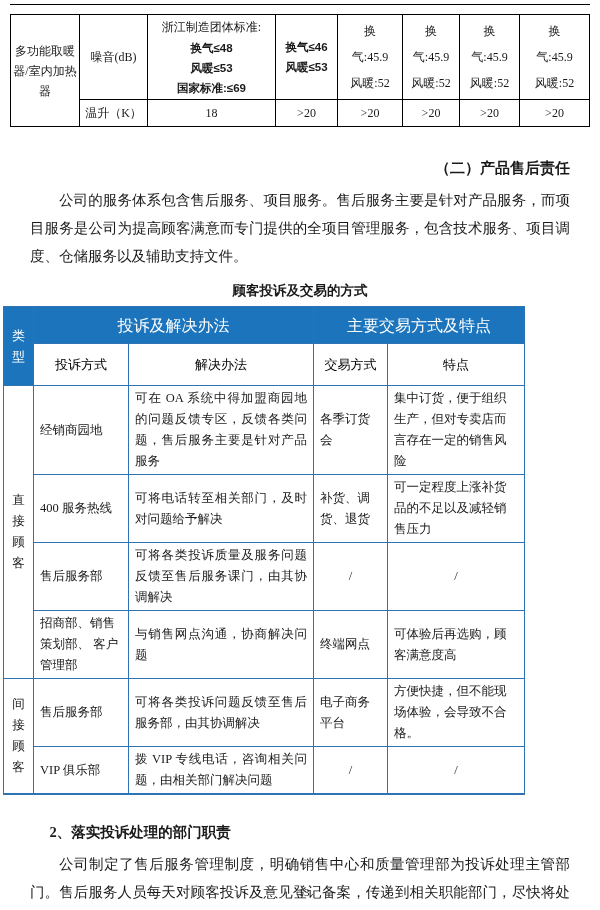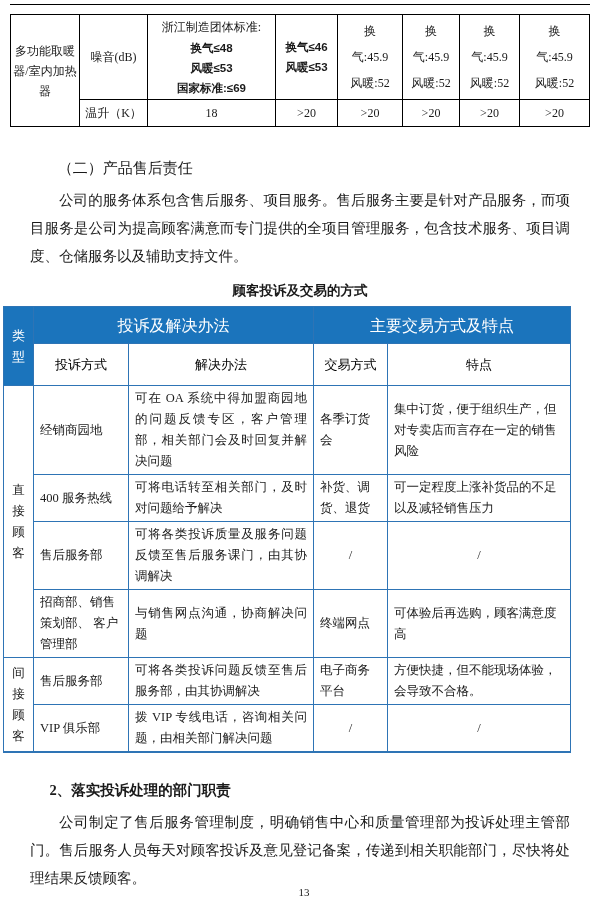--- a/index.html
+++ b/index.html
@@ -58,43 +58,44 @@
   }
   .spec-table .row-noise td { height: 85px; }
   .spec-table .row-temp td { height: 27px; }
   .spec-val-cell div { line-height: 26px; }
   .spec-bold { font-family: "Liberation Sans", sans-serif; font-weight: 600; font-size: 11.5px; }
   .spec-std-line1 { line-height: 21px; }
   
   .content { padding: 0 30px; }
   .sec-heading {
     margin-top: 30px;
-    font-weight: normal;
+    font-weight: bold;
     font-size: 15px;
     text-indent: 1.85em;
     line-height: 22px;
+    text-align: right;
   }
   .para {
     margin-top: 7px;
     font-size: 14.5px;
     line-height: 28px;
     text-align: justify;
     text-indent: 2em;
   }
   .para-follow { margin-top: 0; }
   
   .ctable-title {
     margin-top: 12px;
     text-align: center;
     font-weight: bold;
     font-size: 13.5px;
     line-height: 18px;
   }
   .ctable {
-    width: 568px;
+    width: 522px;
     margin: 6px 3px 0 3px;
     table-layout: fixed;
     font-size: 12.5px;
   }
   .ctable th, .ctable td {
     border: 1px solid #2e74b5;
     vertical-align: middle;
     padding: 2px 6px;
     line-height: 21px;
     font-weight: normal;
@@ -240,21 +241,21 @@
     </tr>
     <tr>
       <th class="th-sub">投诉方式</th>
       <th class="th-sub">解决办法</th>
       <th class="th-sub">交易方式</th>
       <th class="th-sub">特点</th>
     </tr>
     <tr style="height:62px">
       <td class="cell-group group-a" rowspan="4">直接顾客</td>
       <td class="cell-left">经销商园地</td>
-      <td class="cell-just">可在 OA 系统中得加盟商园地的问题反馈专区，客户管理部，相关部门会及时回复并解决问题</td>
+      <td class="cell-just">可在 OA 系统中得加盟商园地的问题反馈专区，反馈各类问题，售后服务主要是针对产品服务</td>
       <td class="cell-left">各季订货会</td>
       <td class="cell-left">集中订货，便于组织生产，但对专卖店而言存在一定的销售风险</td>
     </tr>
     <tr style="height:45px">
       <td class="cell-left">400 服务热线</td>
       <td class="cell-just">可将电话转至相关部门，及时对问题给予解决</td>
       <td class="cell-left">补货、调货、退货</td>
       <td class="cell-left">可一定程度上涨补货品的不足以及减轻销售压力</td>
     </tr>
     <tr style="height:43px">

